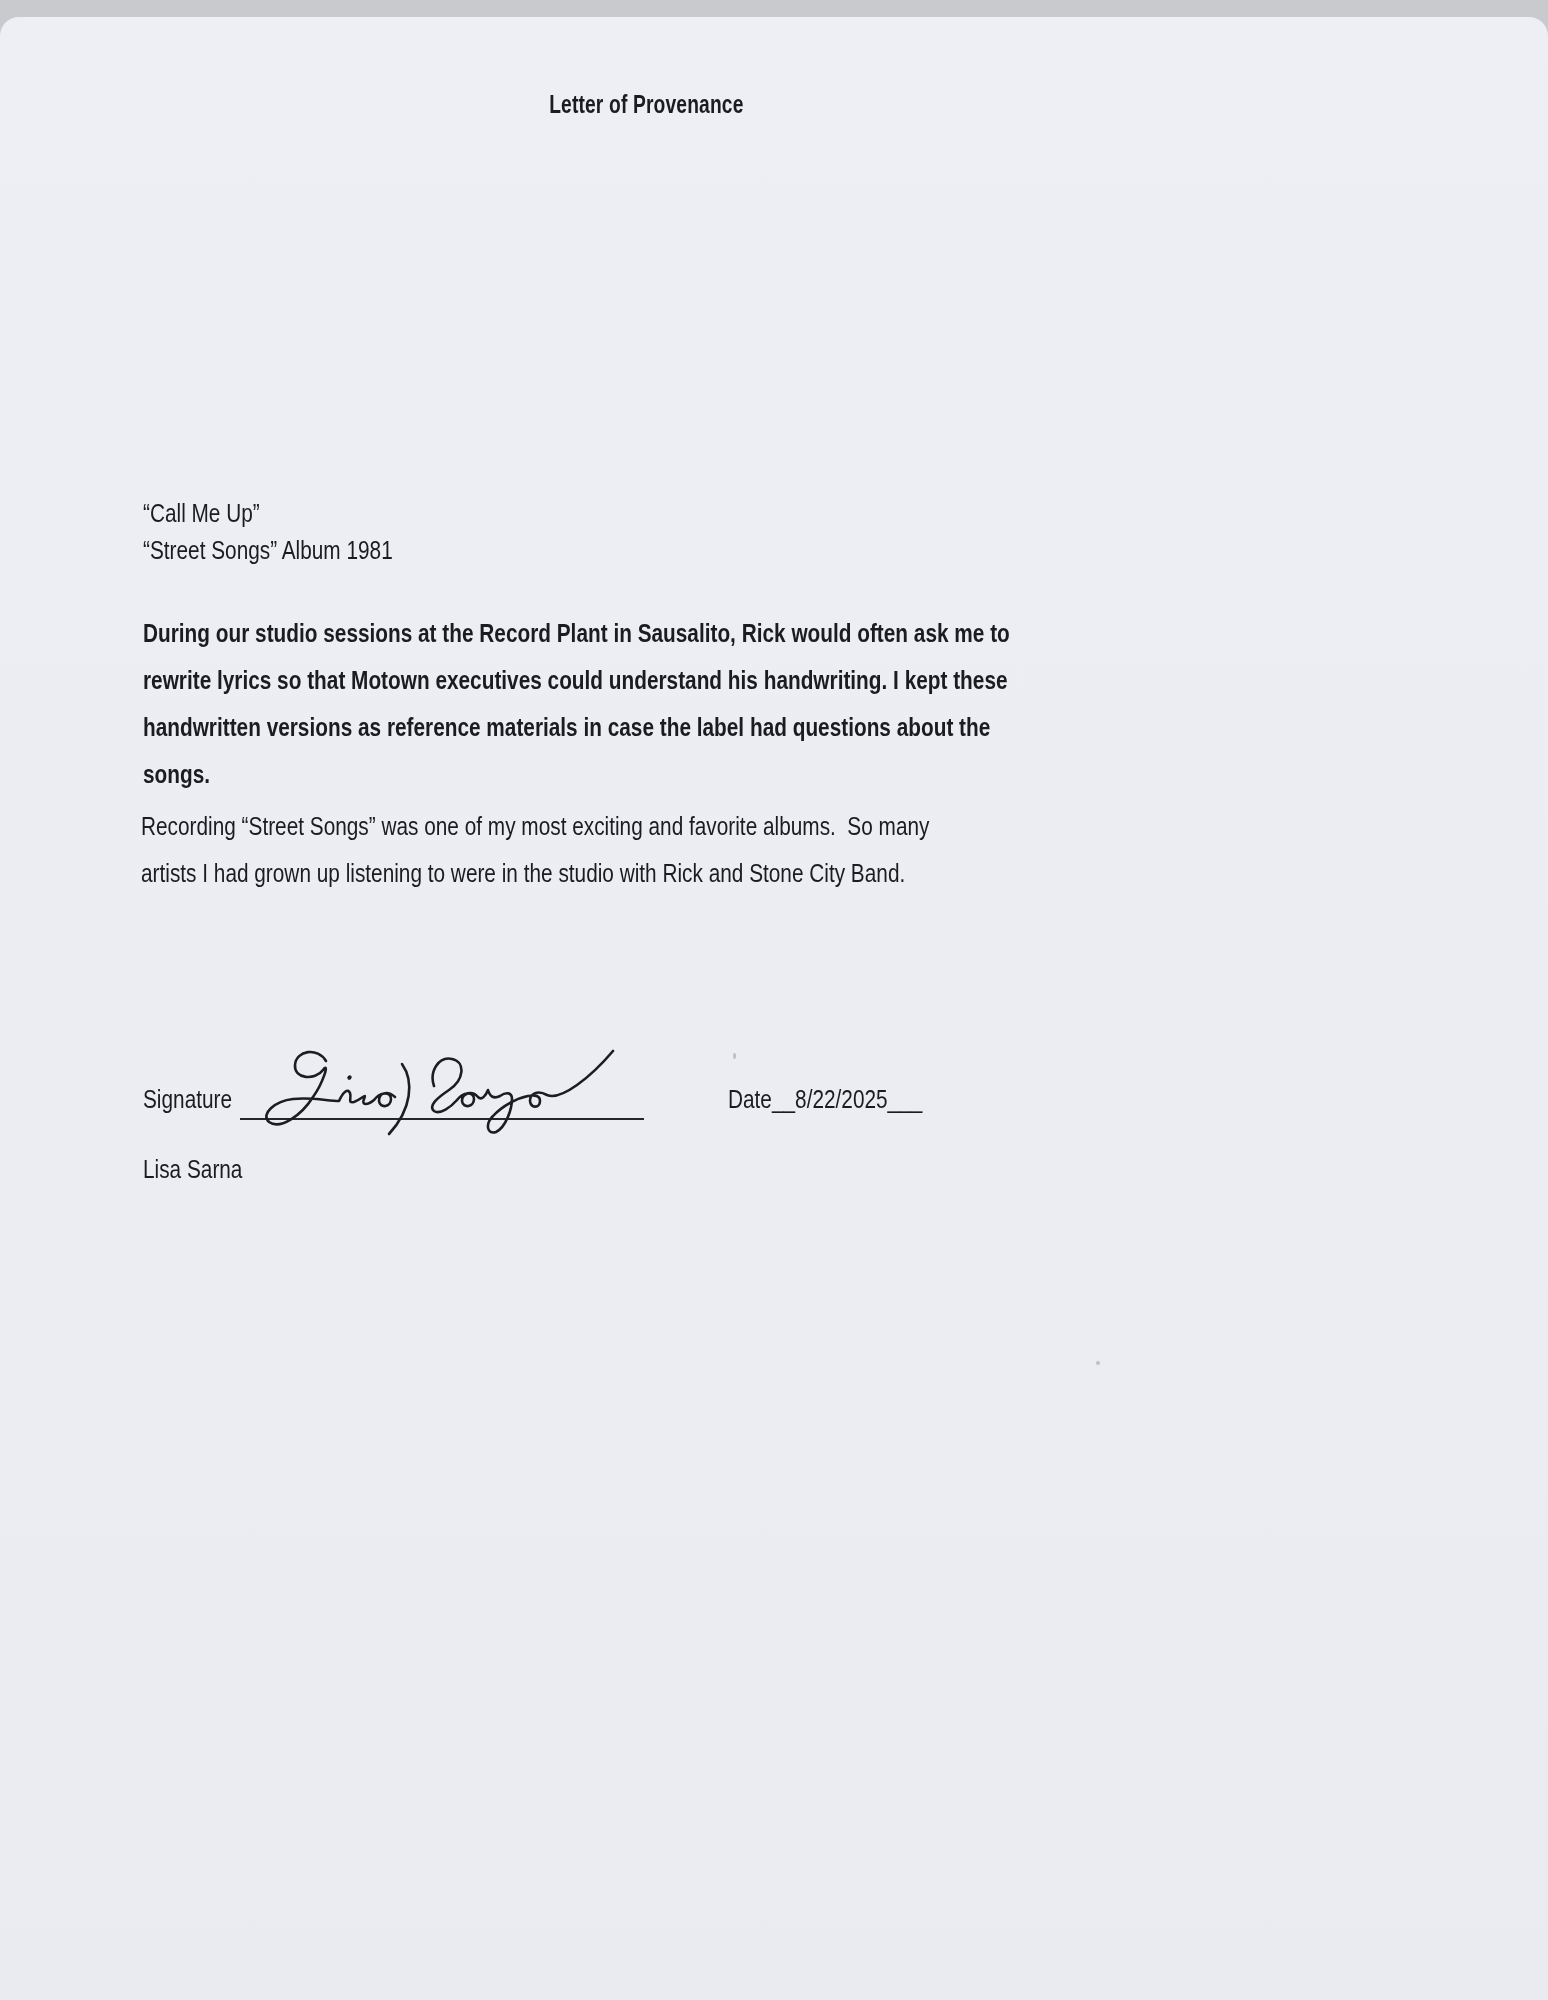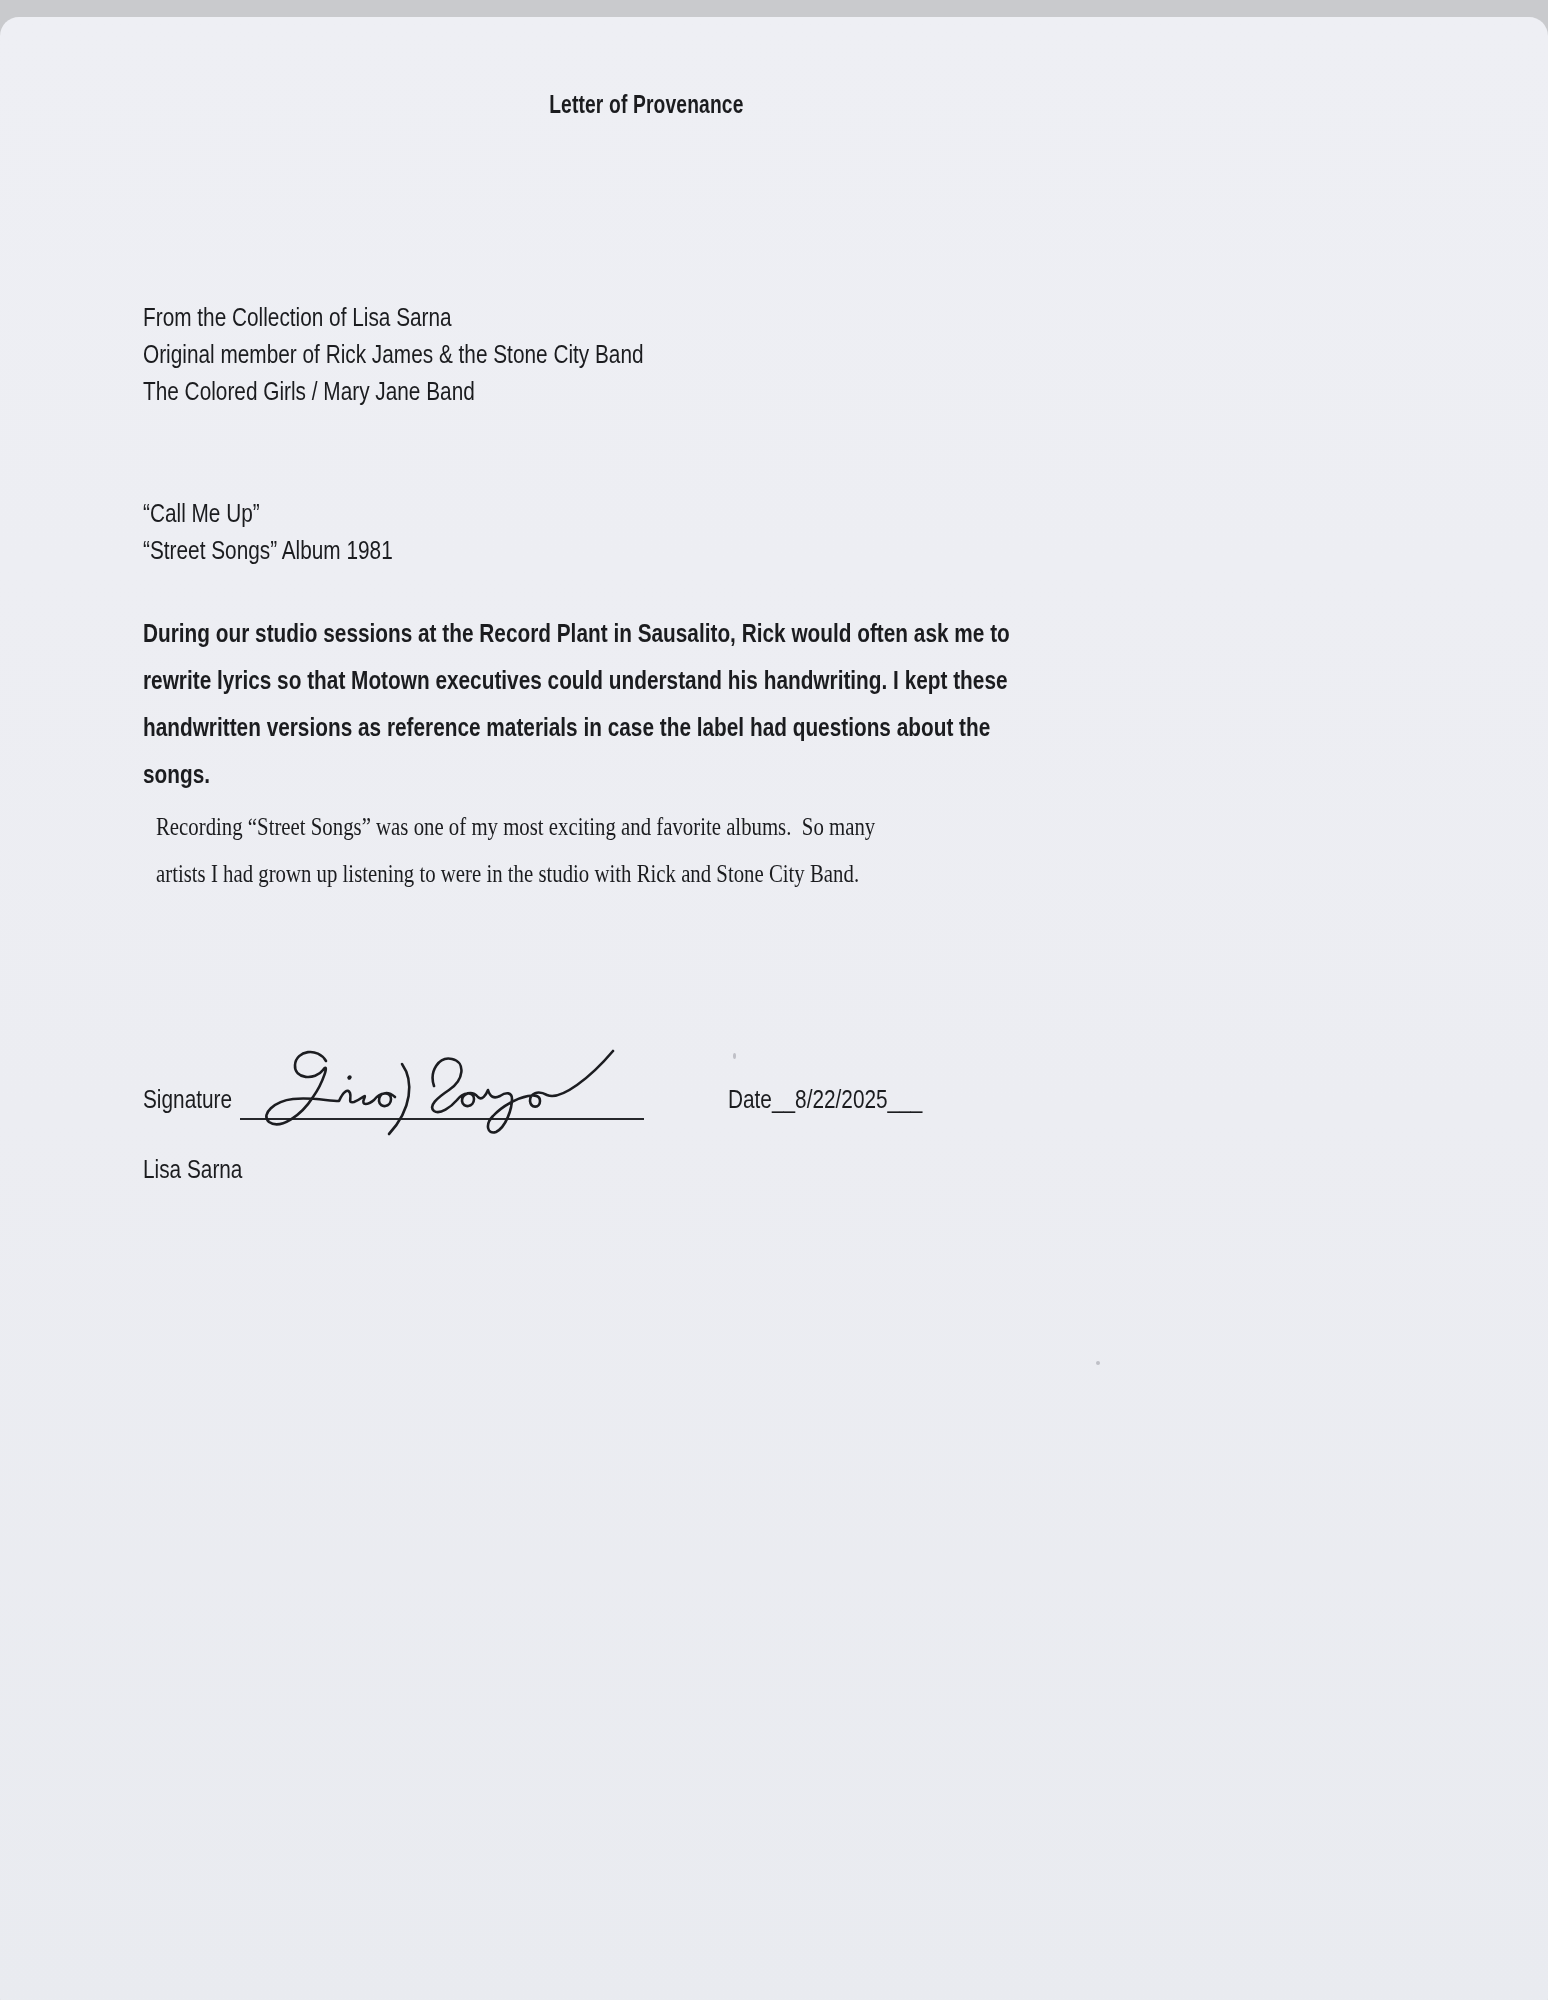--- a/index.html
+++ b/index.html
@@ -37,21 +37,21 @@
     font-weight: bold;
     white-space: pre;
     transform: scaleX(0.74);
     transform-origin: 50% 50%;
     letter-spacing: 0.2px;
   }
 
   .block-a { position: absolute; left: 143px; top: 282px; line-height: 37px; }
   .block-b { position: absolute; left: 143px; top: 478px; line-height: 37px; }
   .para-1  { position: absolute; left: 143px; top: 593px; line-height: 47px; font-weight: bold; }
-  .para-2  { position: absolute; left: 156px; top: 786px; line-height: 47px; font-family: Liberation Serif, serif; }
+  .para-2  { position: absolute; left: 141px; top: 786px; line-height: 47px; }
   .para-3  { position: absolute; left: 143px; top: 893px; line-height: 47px; }
 
   .sig-label  { position: absolute; left: 143px; top: 1066px; line-height: 32px; }
   .date-line  { position: absolute; left: 728px; top: 1066px; line-height: 32px; }
   .sig-underline {
     position: absolute;
     left: 240px; top: 1101px;
     width: 404px; height: 2px;
     background: #26272b;
   }
@@ -89,25 +89,20 @@
 </style>
 </head>
 <body>
 
 <div class="page">
 
   <div class="title-row">
     <span class="title">Letter of Provenance</span>
   </div>
 
-  <div class="block-a">
-    <div class="line">From the Collection of Lisa Sarna</div>
-    <div class="line">Original member of Rick James &amp; the Stone City Band</div>
-    <div class="line">The Colored Girls / Mary Jane Band</div>
-  </div>
 
   <div class="block-b">
     <div class="line">“Call Me Up”</div>
     <div class="line">“Street Songs” Album 1981</div>
   </div>
 
   <div class="para-1">
     <div class="line">During our studio sessions at the Record Plant in Sausalito, Rick would often ask me to</div>
     <div class="line">rewrite lyrics so that Motown executives could understand his handwriting. I kept these</div>
     <div class="line">handwritten versions as reference materials in case the label had questions about the</div>

